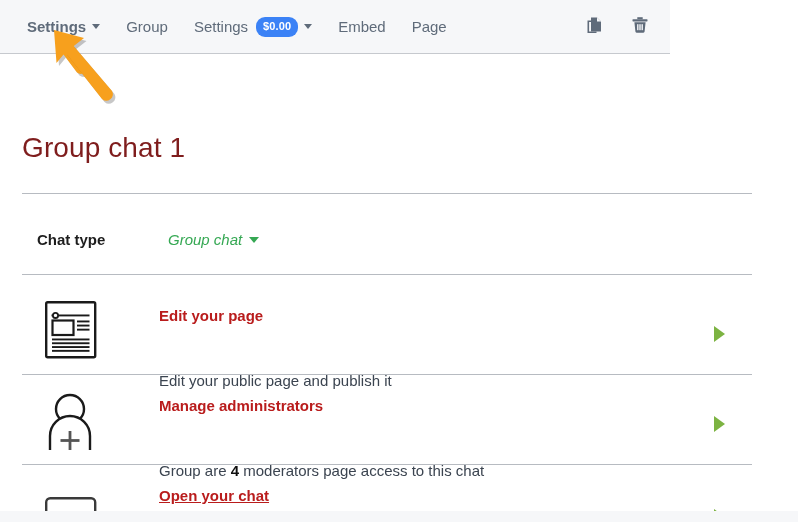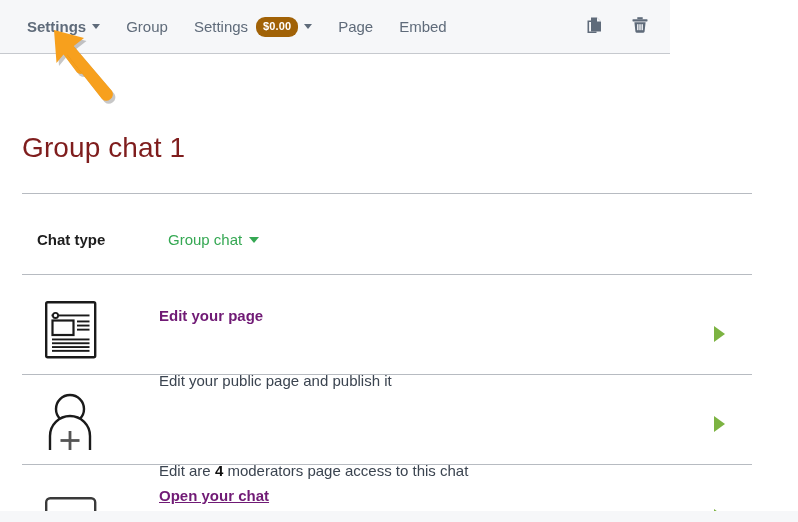--- a/index.html
+++ b/index.html
@@ -56,21 +56,21 @@
     display: inline-block;
     width: 0; height: 0;
     margin-left: 6px;
     border-left: 4.5px solid transparent;
     border-right: 4.5px solid transparent;
     border-top: 5px solid #5f6b7a;
   }
   .badge {
     display: inline-block;
     margin-left: 8px;
-    background: #a16207;
+    background: #3b82f6;
     color: #ffffff;
     font-size: 11px;
     font-weight: bold;
     line-height: 1;
     padding: 4px 7px 5px 7px;
     border-radius: 9px;
     letter-spacing: .1px;
   }
 
   .nav-right {
@@ -121,20 +121,21 @@
   }
   .chat-type-value {
     position: absolute;
     left: 168px; top: 177px;
     font-size: 15px;
     color: #35a853;
     white-space: nowrap;
     cursor: pointer;
     display: flex;
     align-items: center;
+    font-style: italic;
   }
   .caret-green {
     display: inline-block;
     width: 0; height: 0;
     margin-left: 7px;
     border-left: 5px solid transparent;
     border-right: 5px solid transparent;
     border-top: 6px solid #35a853;
   }
 
@@ -146,21 +147,21 @@
   }
   .row-icon {
     position: absolute;
     left: 45px;
   }
   .row-title {
     position: absolute;
     left: 159px;
     font-size: 15px;
     font-weight: bold;
-    color: #701a75;
+    color: #b91c1c;
     white-space: nowrap;
   }
   .row-desc {
     position: absolute;
     left: 159px;
     font-size: 15px;
     color: #3b4450;
     white-space: nowrap;
     margin-top: 36px;
   }
@@ -208,25 +209,25 @@
         <span>Group</span>
       </div>
 
       <div class="nav-item">
         <span>Settings</span>
         <span class="badge">$0.00</span>
         <span class="caret"></span>
       </div>
 
       <div class="nav-item">
+        <span>Embed</span>
+      </div>
+
+      <div class="nav-item">
         <span>Page</span>
-      </div>
-
-      <div class="nav-item">
-        <span>Embed</span>
       </div>
 
     </div>
 
     <div class="nav-right">
 
       <div class="icon-btn">
         <span>
           <svg width="22" height="22" viewBox="0 0 22 22" fill="none">
             <path d="M8 3.5 h6 l4 4 v10 h-10 z" fill="#5f6b7a"></path>
@@ -293,22 +294,23 @@
 
     <div class="list-row" style="top:326px; height:88px;">
       <div class="row-icon" style="top:12px;">
         <svg width="52" height="58" viewBox="0 0 52 58" fill="none">
           <circle cx="25" cy="17" r="14" stroke="#1a1a1a" stroke-width="2.4" fill="#ffffff"></circle>
           <path d="M5 58 v-14 a20 20 0 0 1 40 0 v14" stroke="#1a1a1a" stroke-width="2.4" fill="#ffffff"></path>
           <rect x="23.6" y="39" width="2.8" height="19" fill="#555555"></rect>
           <rect x="15.5" y="47.1" width="19" height="2.8" fill="#555555"></rect>
         </svg>
       </div>
+      <div class="row-title" style="top:17px;">Manage administrators</div>
       <div class="row-desc" style="top:46px;">
-        <span>Edit are </span><b>4</b><span> moderators page access to this chat</span>
+        <span>Group are </span><b>4</b><span> moderators page access to this chat</span>
       </div>
       <div class="row-arrow" style="top:36px;"></div>
     </div>
 
     <div class="divider" style="top:410px;"></div>
 
     <div class="list-row" style="top:416px; height:58px;">
       <div class="row-icon" style="top:27px;">
         <svg width="52" height="58" viewBox="0 0 52 58" fill="none">
           <rect x="1.2" y="1.2" width="49" height="44" rx="4" stroke="#3a3a3a" stroke-width="2.4" fill="#ffffff"></rect>

